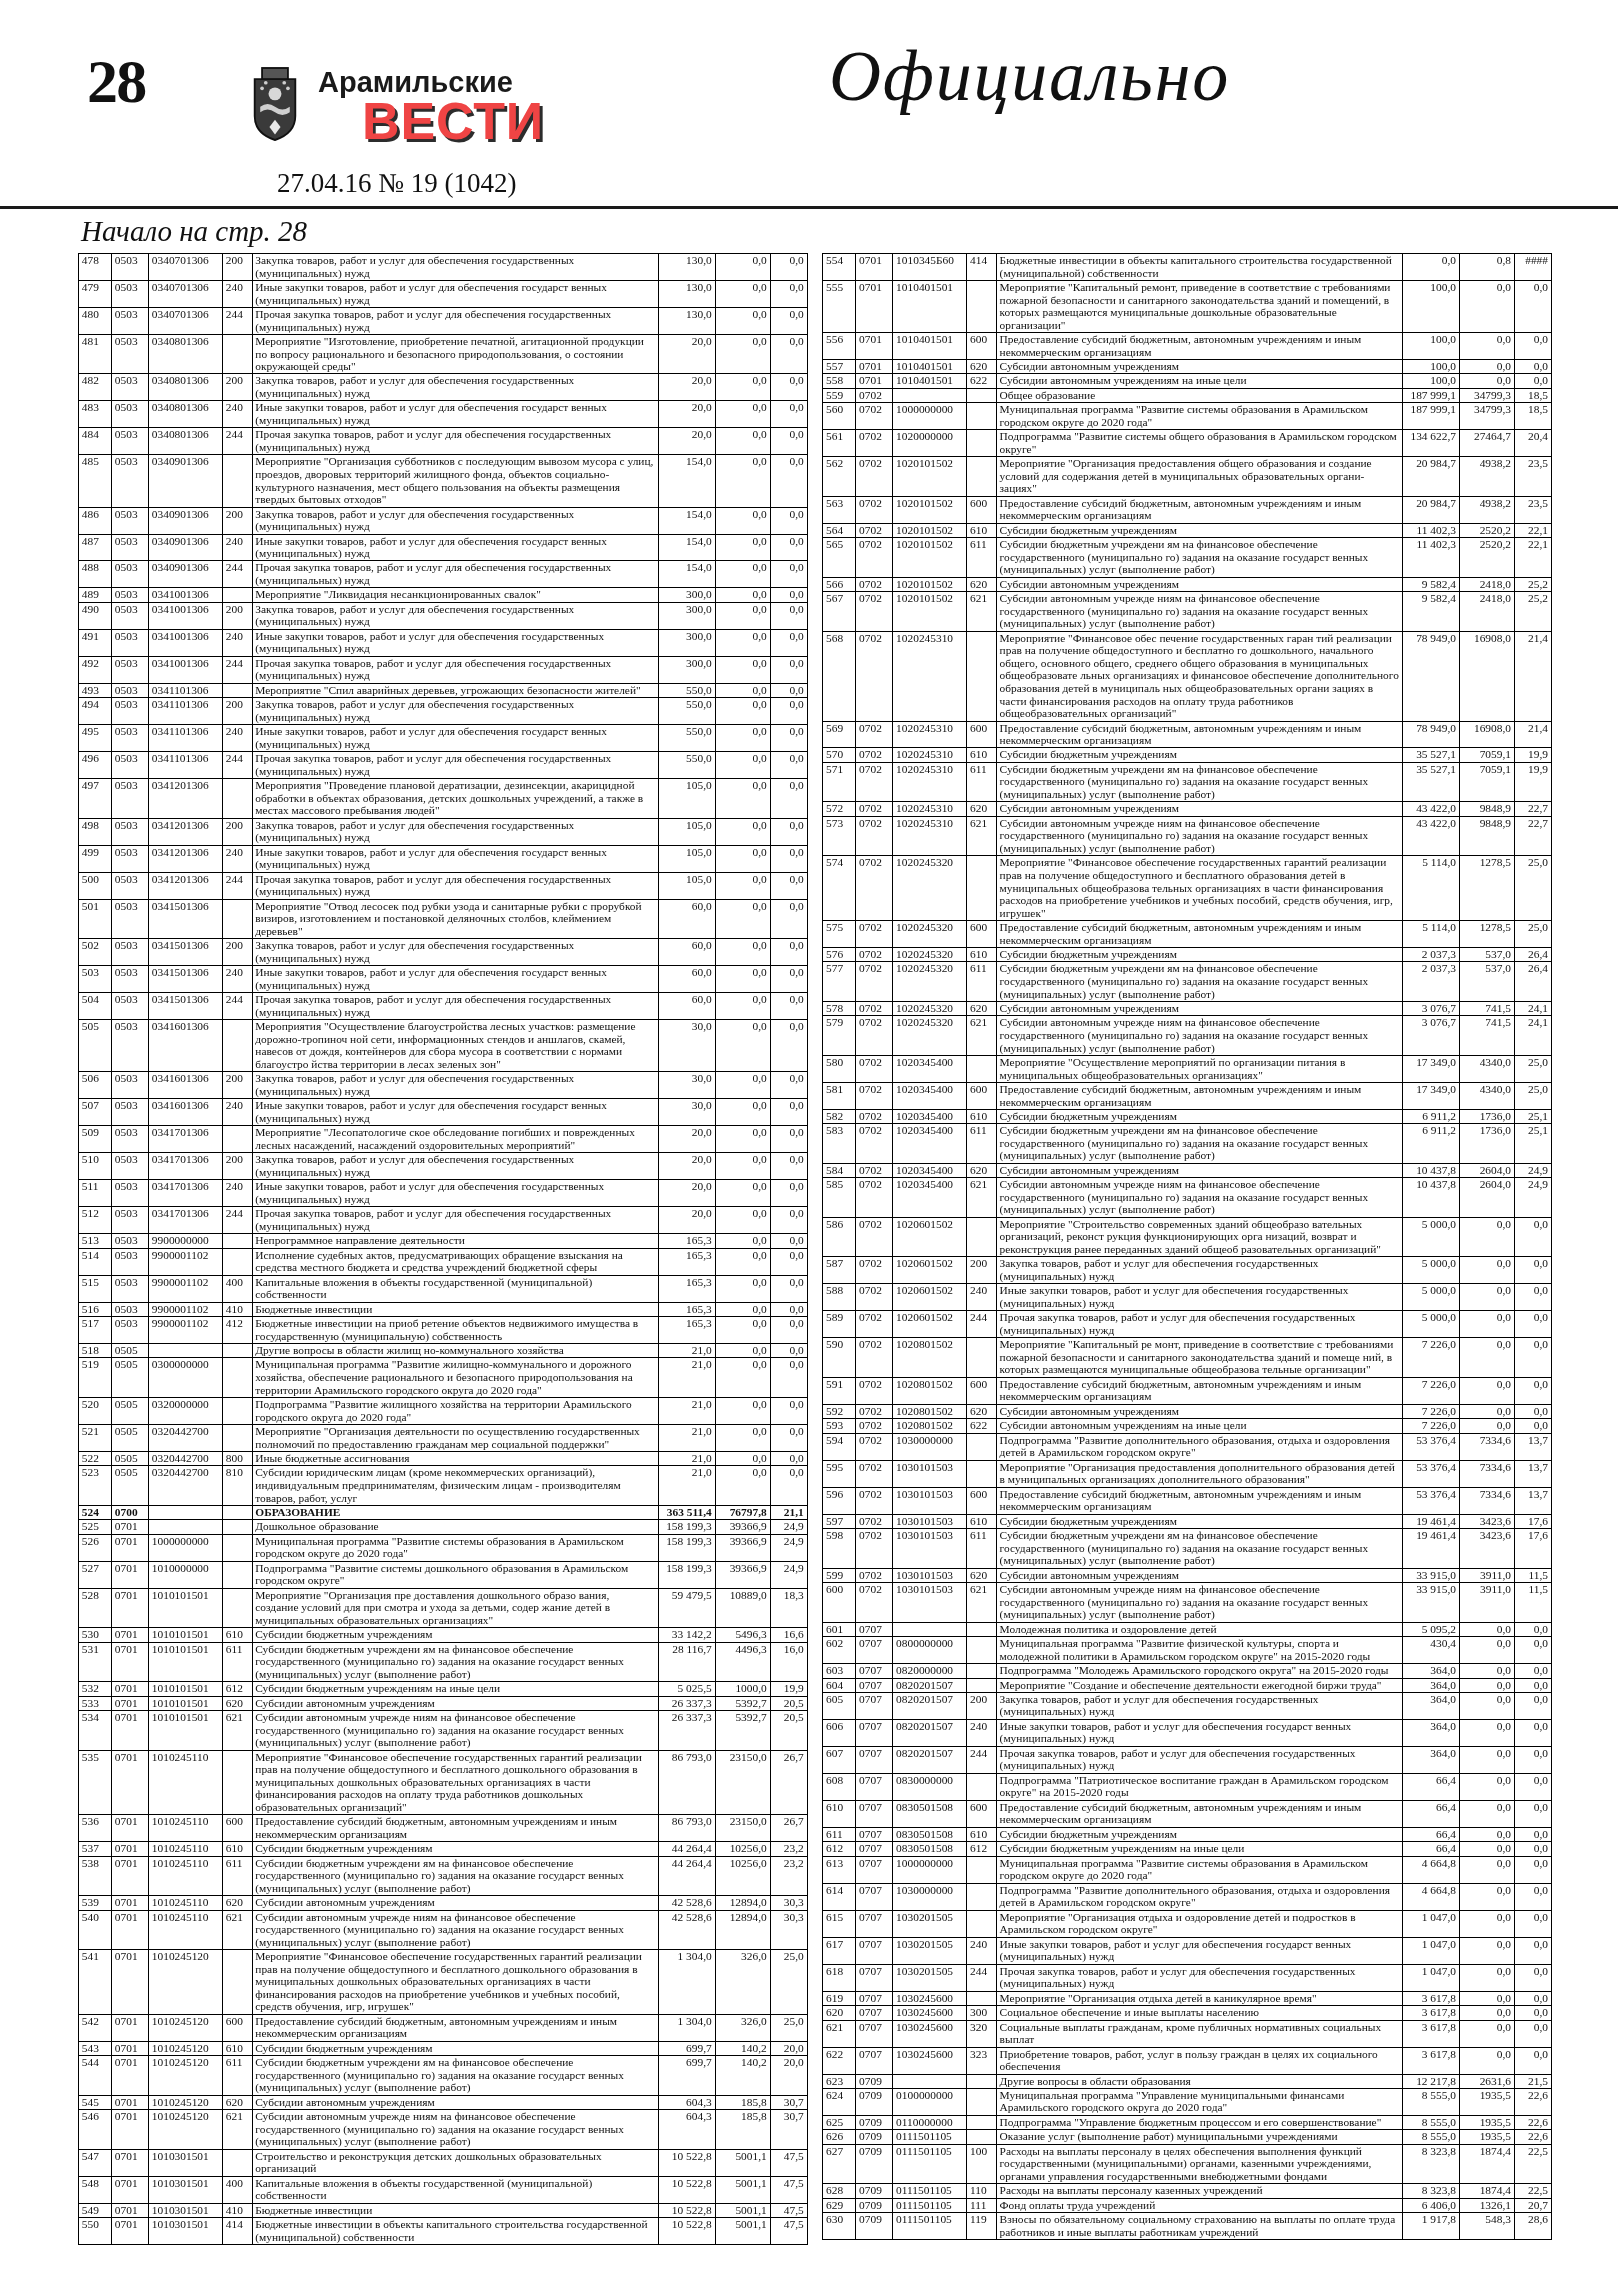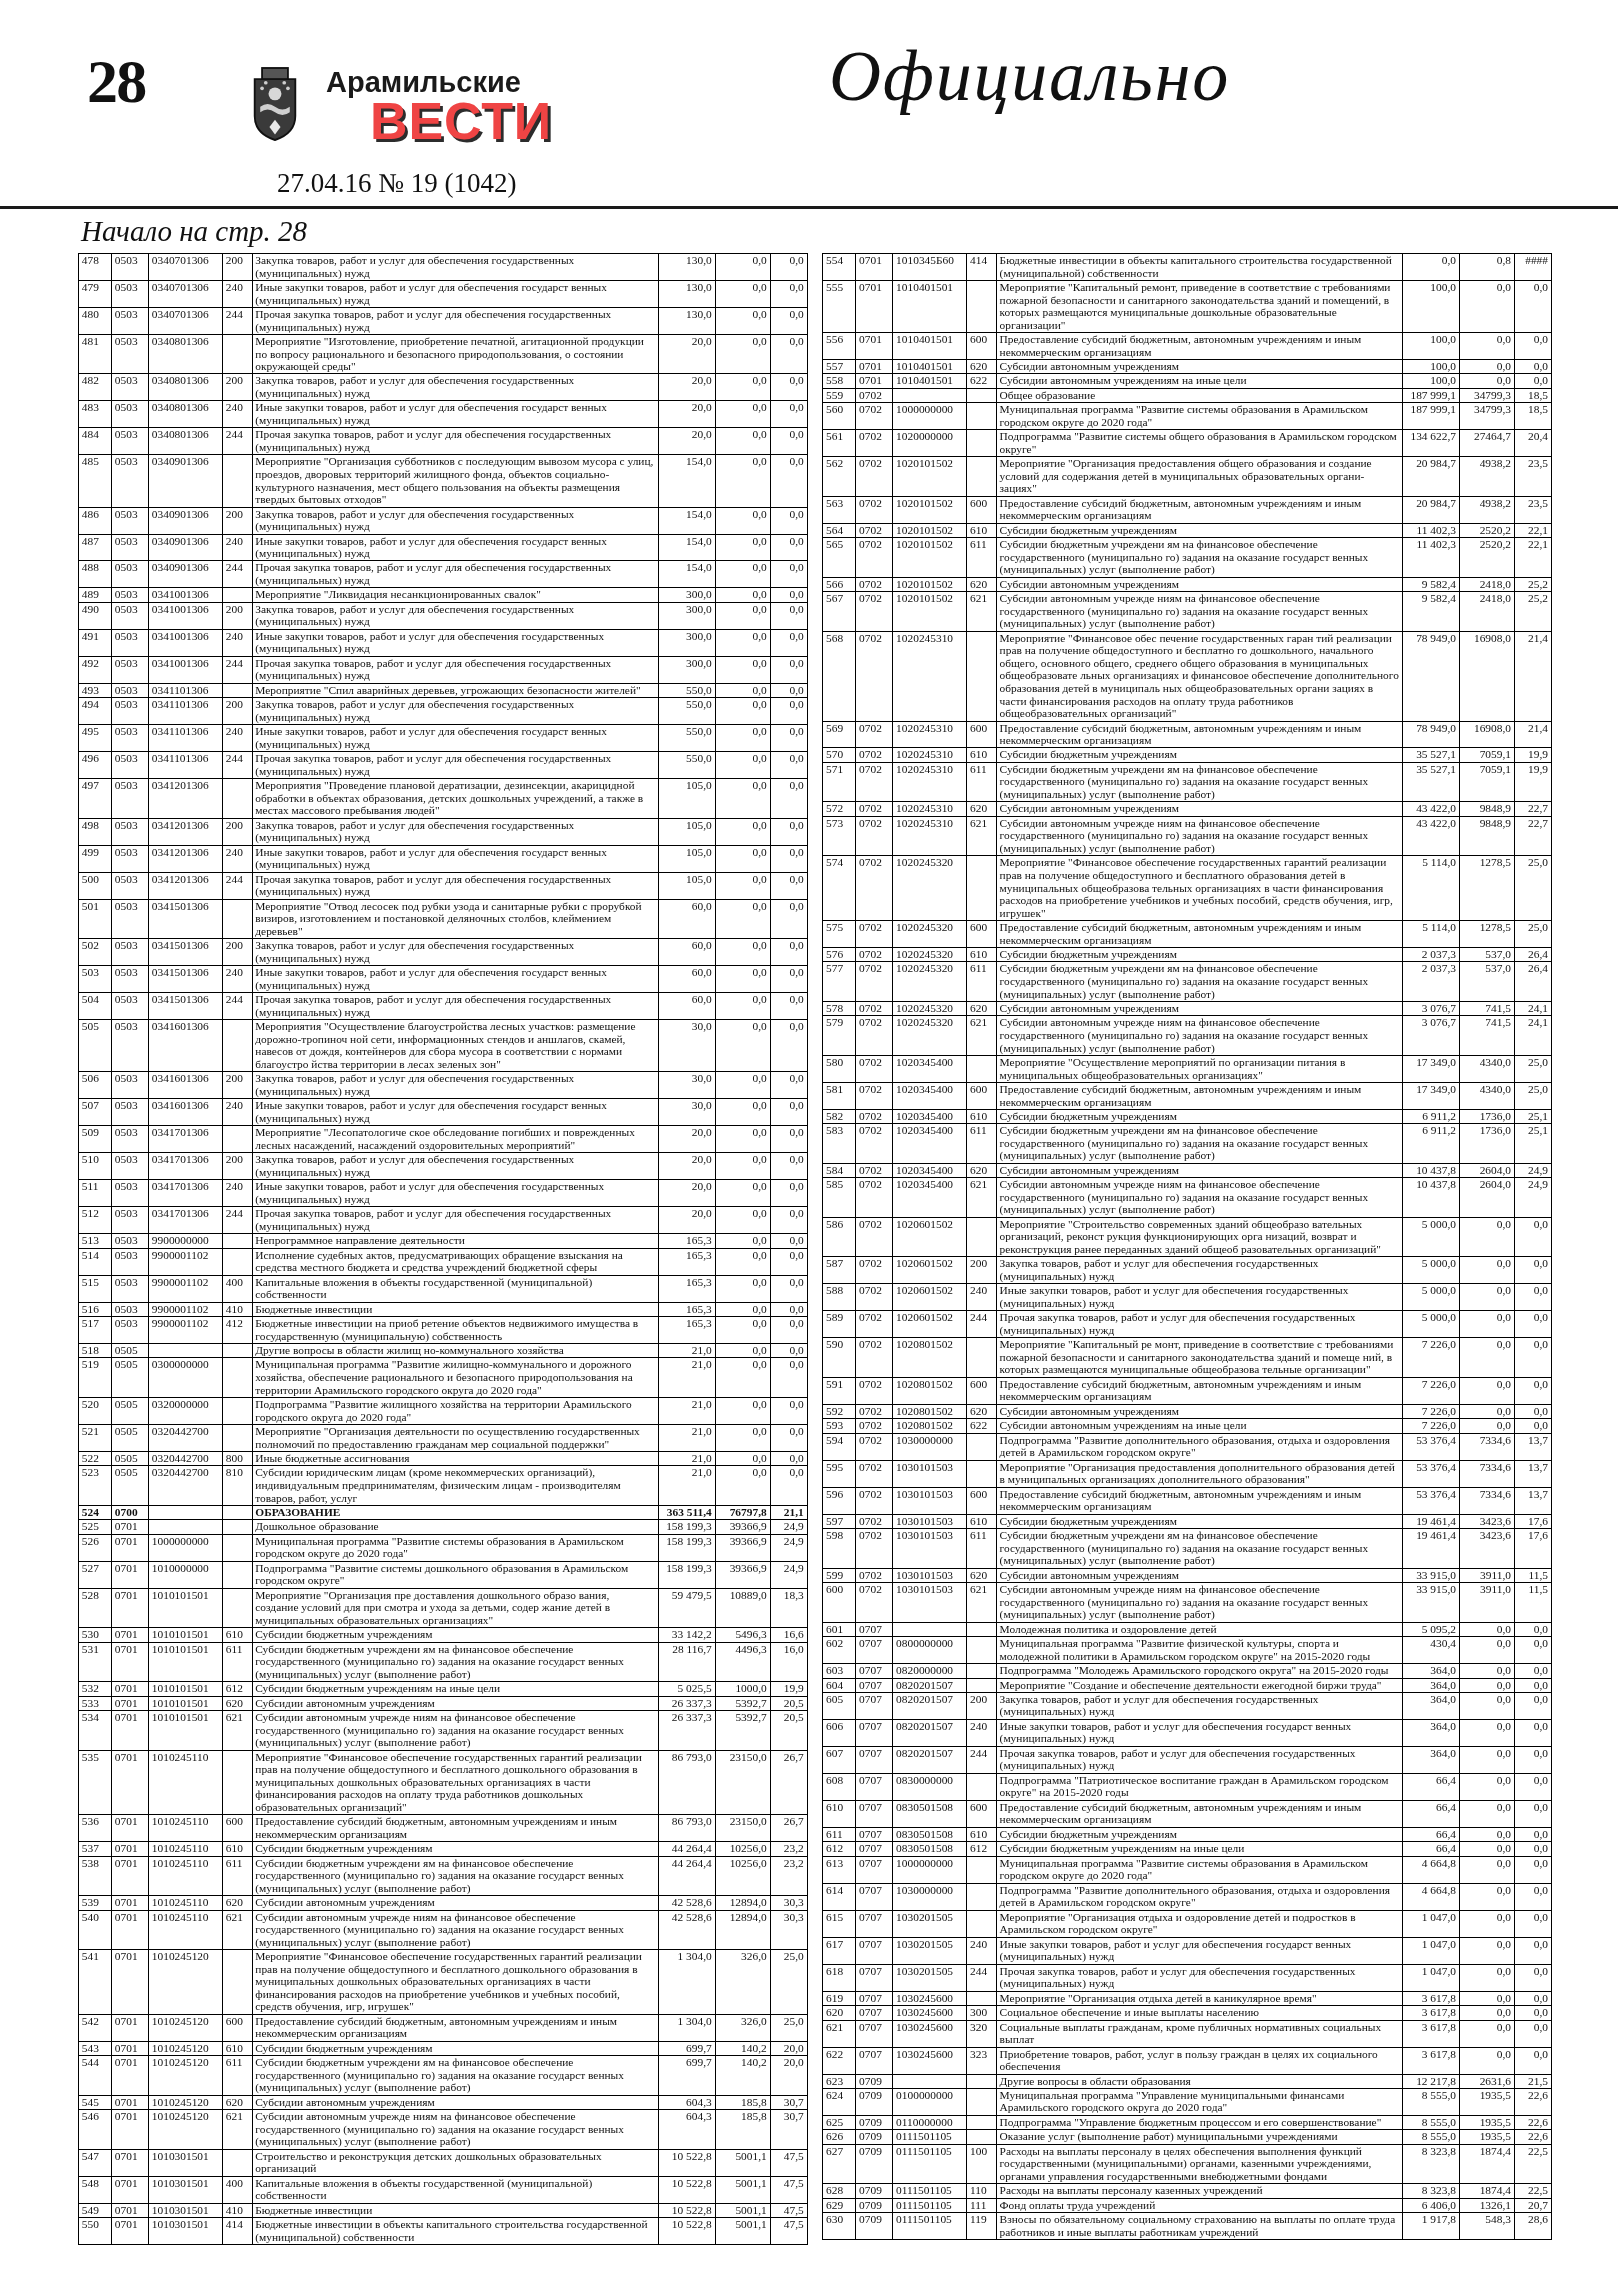--- a/index.html
+++ b/index.html
@@ -7,21 +7,21 @@
   body {
     width:1619px; height:2290px; position:relative;
     font-family:"Liberation Serif", serif; color:#111;
   }
   
   .page-num {
     position:absolute; left:87px; top:46px;
     font-size:62px; font-weight:700; letter-spacing:-1.8px;
     font-family:Liberation Serif, serif;
   }
-  .logo-block { position:absolute; left:251px; top:66px; display:flex; gap:27px; }
+  .logo-block { position:absolute; left:251px; top:66px; display:flex; gap:19px; }
   .crest { width:48px; height:76px; }
   .logo-text { display:flex; flex-direction:column; }
   .logo-top {
     font-family:"Liberation Sans", sans-serif; font-weight:700;
     font-size:29px; color:#1a1a1a; letter-spacing:0px;
   }
   .logo-bottom {
     font-family:"Liberation Sans", sans-serif; font-weight:700;
     font-size:52px; line-height:0.86; color:#ef4444;
     text-shadow:2.8px 2.8px 0 #2c2c2c; letter-spacing:0.9px;margin-left:44px;

